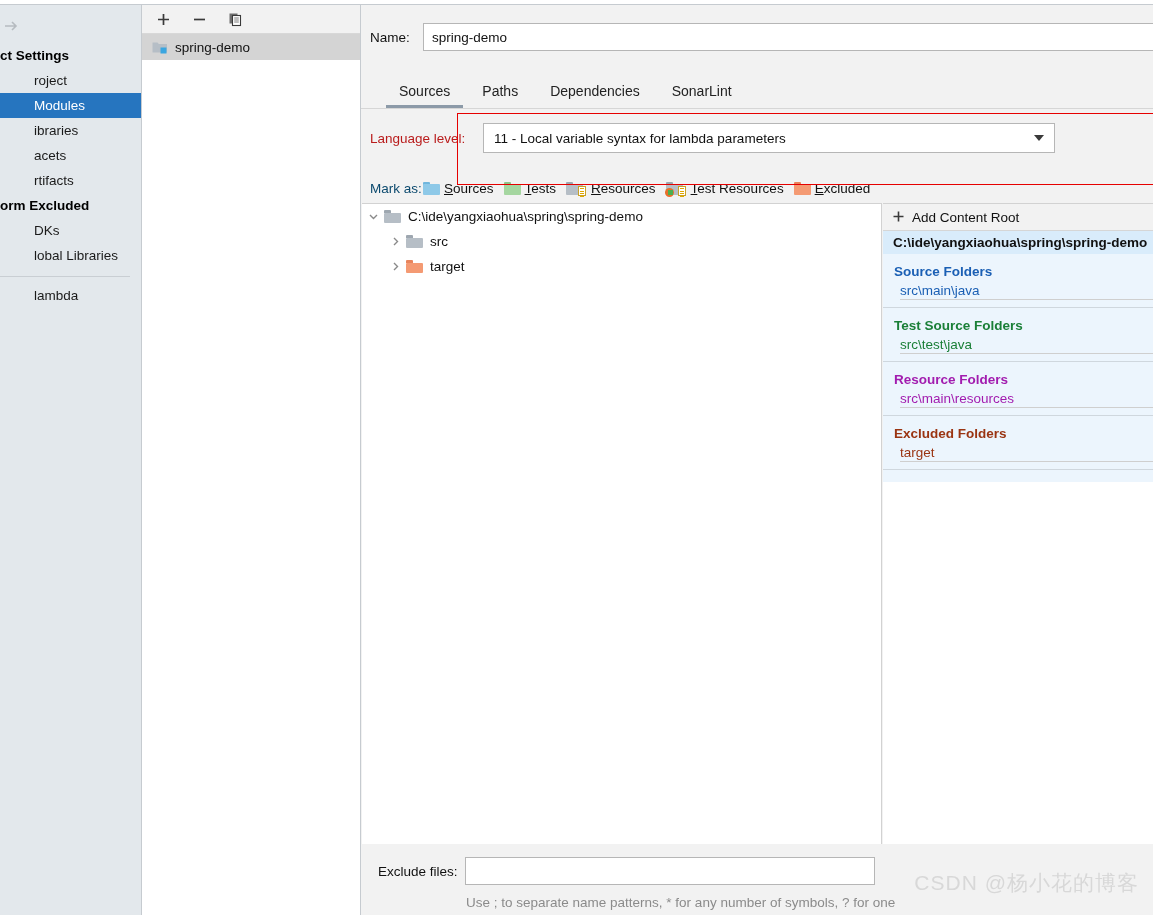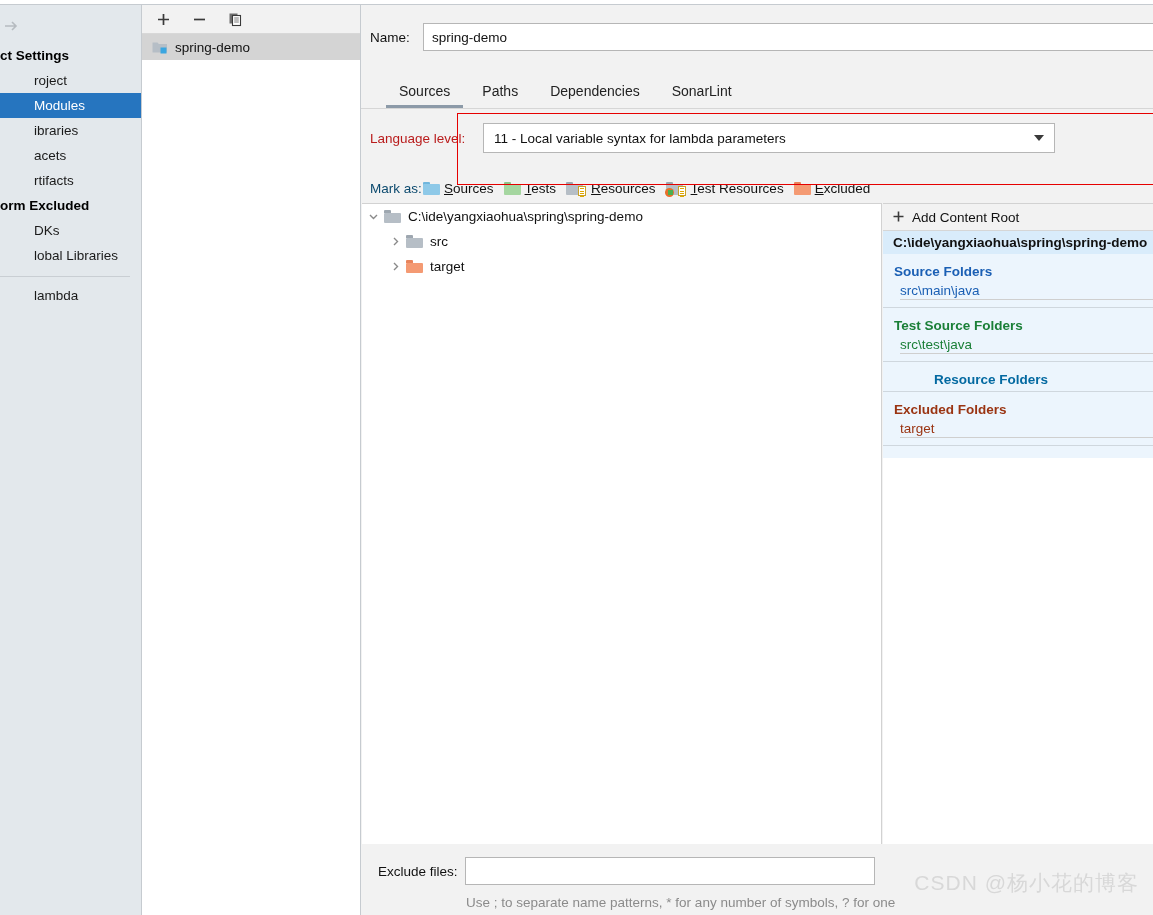--- a/index.html
+++ b/index.html
@@ -237,21 +237,21 @@
     white-space: nowrap;
   }
   .rp-item .uline {
     position: absolute; left: 17px; right: 0; bottom: 7px;
     height: 1px; background: #cfcfcf;
   }
   .rp-item span.txt { position: relative; background: #ecf5fd; padding-right: 4px; z-index:1; }
   .rp-divider { height: 1px; background: #cfd7de; }
   .c-src  { color: #1a5fb4; }
   .c-test { color: #1a7f37; }
-  .c-res  { color: #0369a1; margin-left: 40px; }
+  .c-res  { color: #a21caf; }
   .c-exc  { color: #9a3412; }
 
   
   .excl-row {
     position: absolute; left: 8px; top: 851px;
     width: 793px; height: 30px;
     display: flex; align-items: center;
   }
   .excl-label { width: 96px; padding-left: 9px; font-size: 13.5px; color:#111; }
   .excl-input {
@@ -485,20 +485,23 @@
         </div>
         <div class="rp-divider"></div>
 
         <div class="rp-sect c-test">Test Source Folders</div>
         <div class="rp-item c-test">
           <span class="uline"></span><span class="txt">src\test\java</span>
         </div>
         <div class="rp-divider"></div>
 
         <div class="rp-sect c-res">Resource Folders</div>
+        <div class="rp-item c-res">
+          <span class="uline"></span><span class="txt">src\main\resources</span>
+        </div>
         <div class="rp-divider"></div>
 
         <div class="rp-sect c-exc">Excluded Folders</div>
         <div class="rp-item c-exc">
           <span class="uline"></span><span class="txt">target</span>
         </div>
         <div class="rp-divider"></div>
         <div style="height:12px;background:#ecf5fd"></div>
       </div>
     </div>

